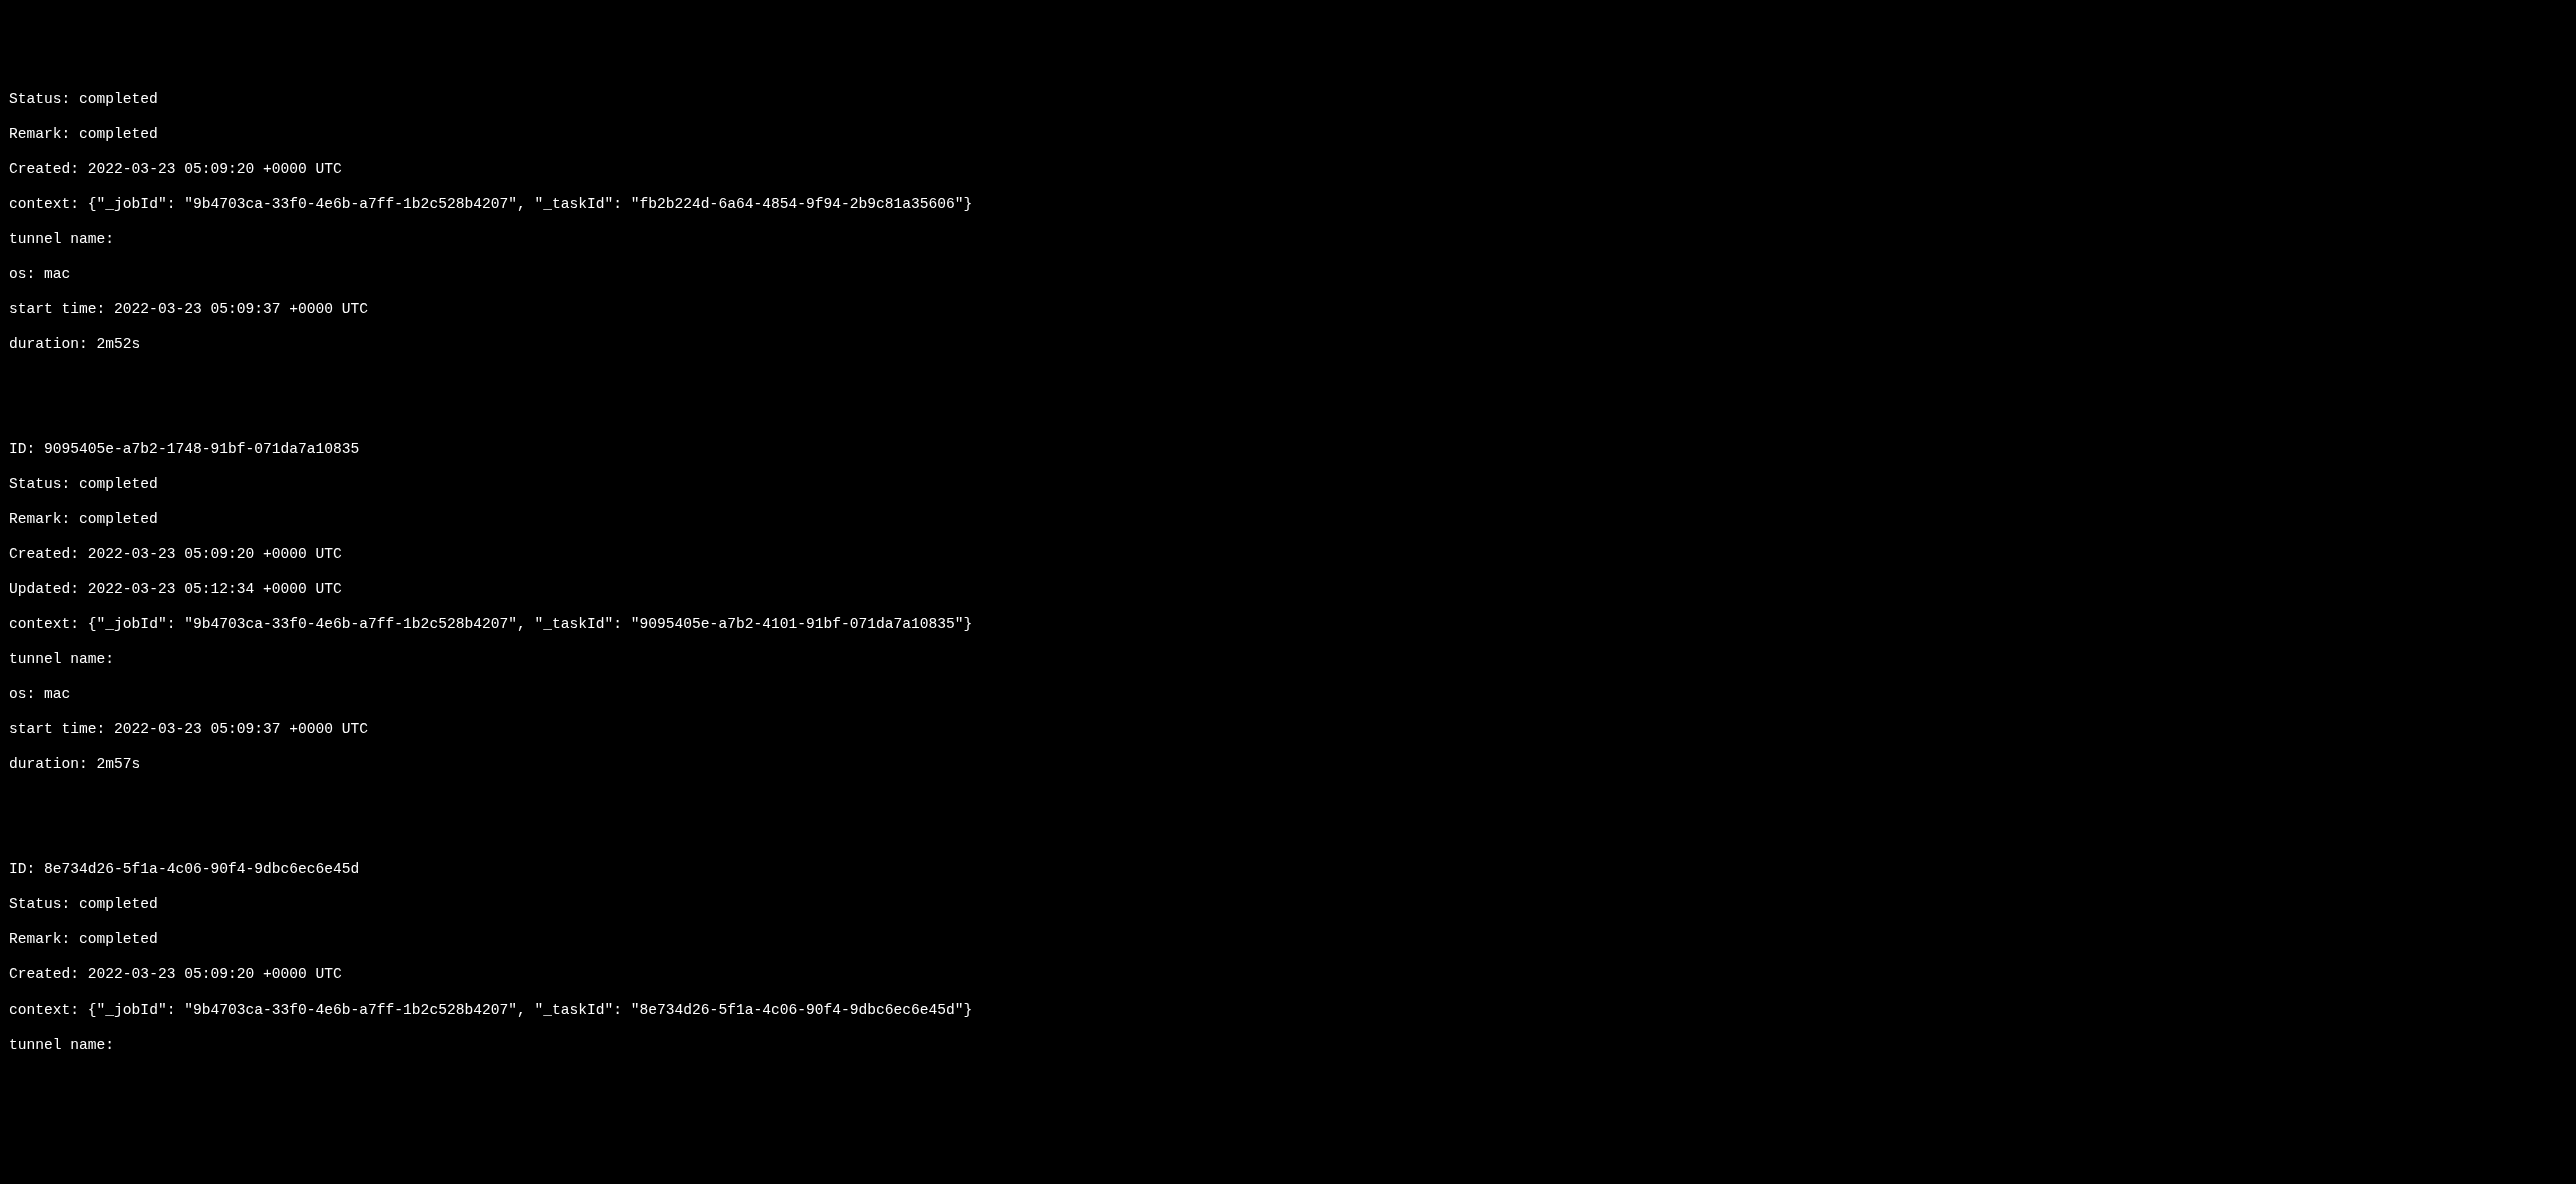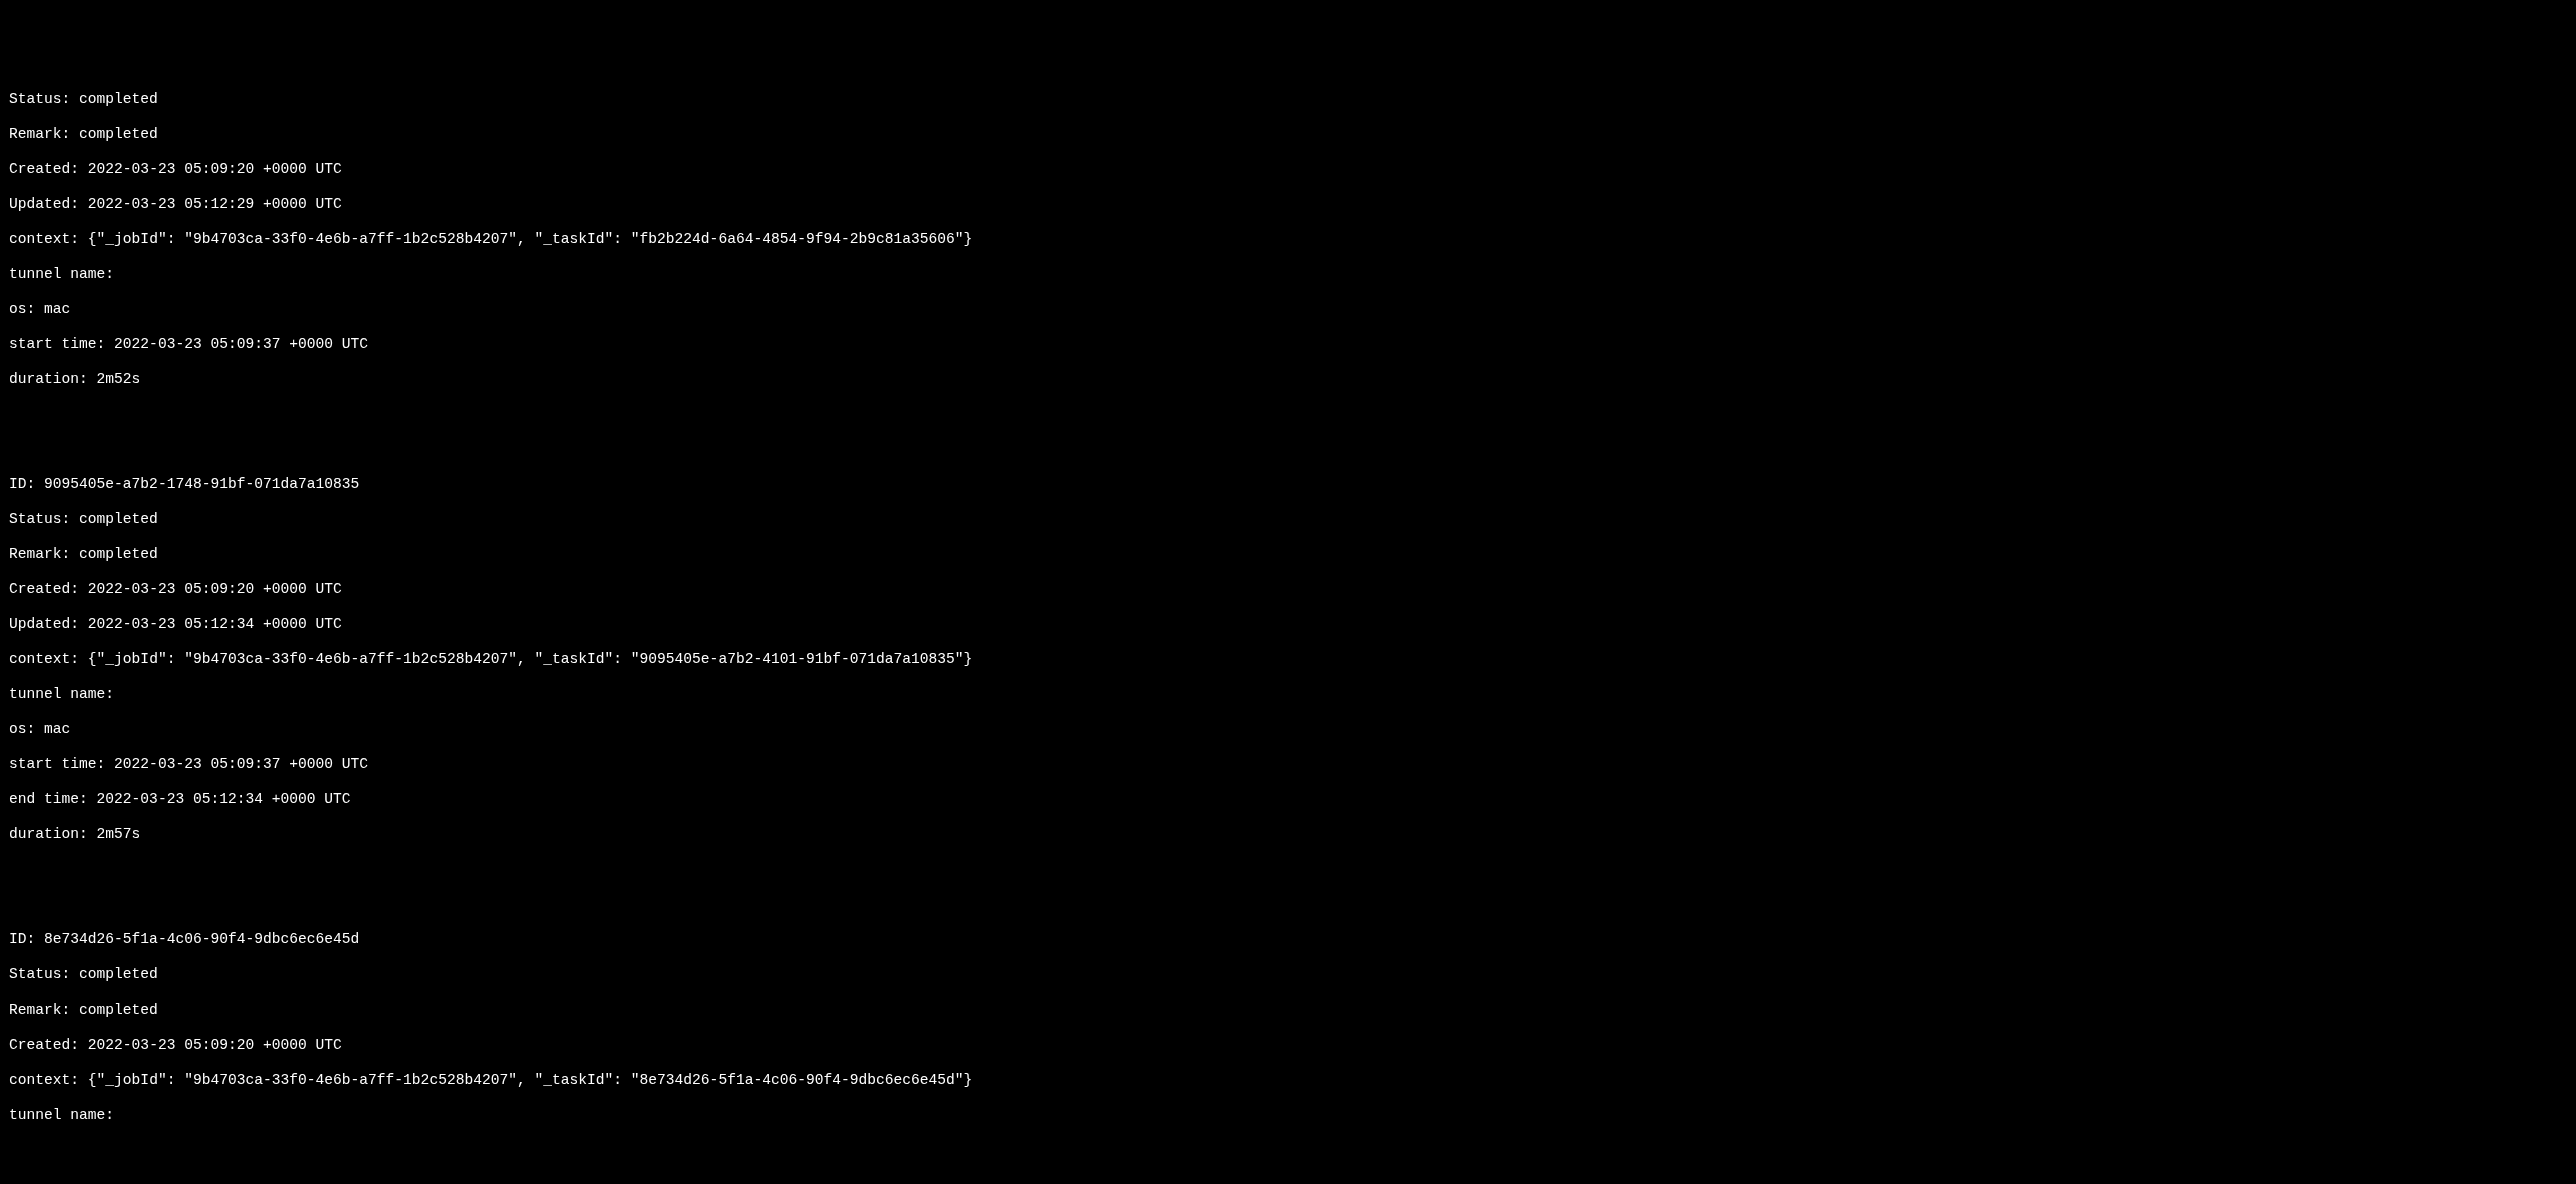--- a/index.html
+++ b/index.html
@@ -27,38 +27,36 @@
   </style>
 </head>
 <body>
 
 
 
 <div class="terminal-output">
 <span class="line"><span>Status: </span><span>completed</span></span>
 <span class="line"><span>Remark: </span><span>completed</span></span>
 <span class="line"><span>Created: </span><span>2022-03-23 05:09:20 +0000 UTC</span></span>
-<span class="line"><span>Updated: </span><span>2022-03-23 05:12:29 +0000 UTC</span></span>
 <span class="line"><span>context: </span><span>{"_jobId": "9b4703ca-33f0-4e6b-a7ff-1b2c528b4207", "_taskId": "fb2b224d-6a64-4854-9f94-2b9c81a35606"}</span></span>
 <span class="line"><span>tunnel name:</span><span></span></span>
 <span class="line"><span>os: </span><span>mac</span></span>
 <span class="line"><span>start time: </span><span>2022-03-23 05:09:37 +0000 UTC</span></span>
 <span class="line"><span>duration: </span><span>2m52s</span></span>
 <span class="line"> </span>
 <span class="line"> </span>
 <span class="line"><span>ID: </span><span>9095405e-a7b2-1748-91bf-071da7a10835</span></span>
 <span class="line"><span>Status: </span><span>completed</span></span>
 <span class="line"><span>Remark: </span><span>completed</span></span>
 <span class="line"><span>Created: </span><span>2022-03-23 05:09:20 +0000 UTC</span></span>
 <span class="line"><span>Updated: </span><span>2022-03-23 05:12:34 +0000 UTC</span></span>
 <span class="line"><span>context: </span><span>{"_jobId": "9b4703ca-33f0-4e6b-a7ff-1b2c528b4207", "_taskId": "9095405e-a7b2-4101-91bf-071da7a10835"}</span></span>
 <span class="line"><span>tunnel name:</span><span></span></span>
 <span class="line"><span>os: </span><span>mac</span></span>
 <span class="line"><span>start time: </span><span>2022-03-23 05:09:37 +0000 UTC</span></span>
-<span class="line"><span>end time: </span><span>2022-03-23 05:12:34 +0000 UTC</span></span>
 <span class="line"><span>duration: </span><span>2m57s</span></span>
 <span class="line"> </span>
 <span class="line"> </span>
 <span class="line"><span>ID: </span><span>8e734d26-5f1a-4c06-90f4-9dbc6ec6e45d</span></span>
 <span class="line"><span>Status: </span><span>completed</span></span>
 <span class="line"><span>Remark: </span><span>completed</span></span>
 <span class="line"><span>Created: </span><span>2022-03-23 05:09:20 +0000 UTC</span></span>
 <span class="line"><span>context: </span><span>{"_jobId": "9b4703ca-33f0-4e6b-a7ff-1b2c528b4207", "_taskId": "8e734d26-5f1a-4c06-90f4-9dbc6ec6e45d"}</span></span>
 <span class="line"><span>tunnel name:</span><span></span></span>
 

